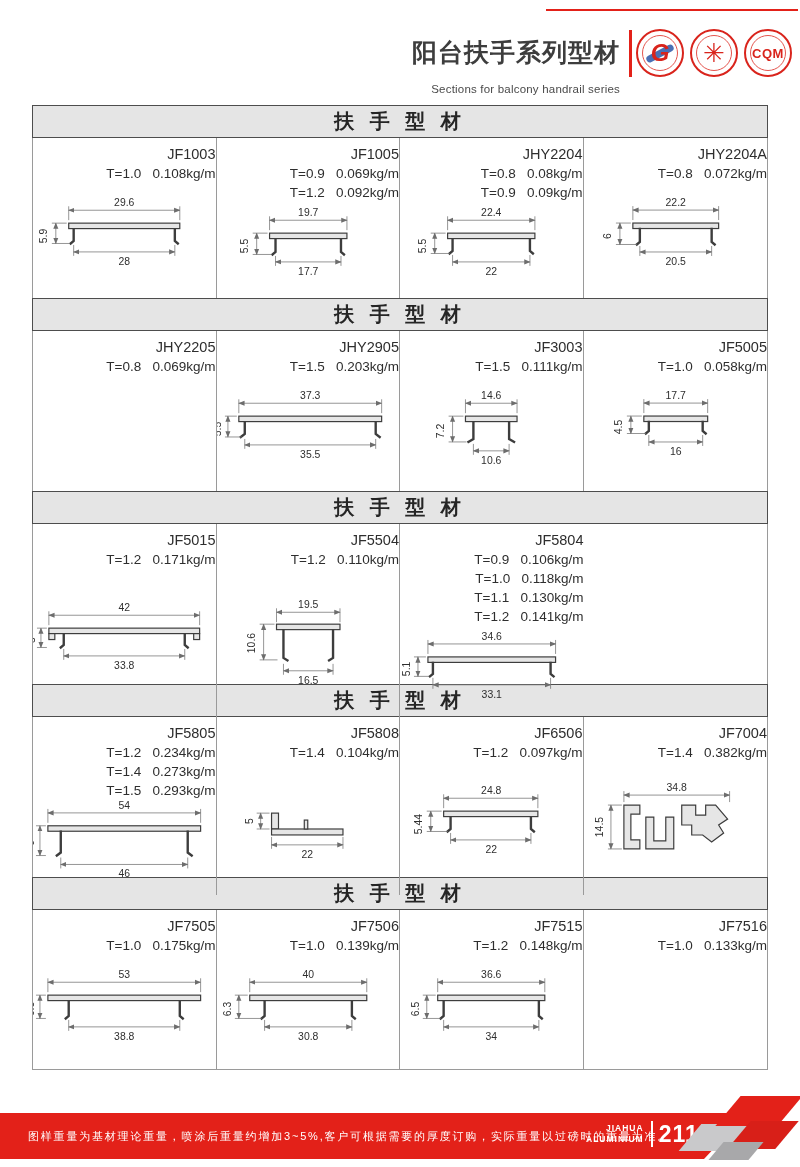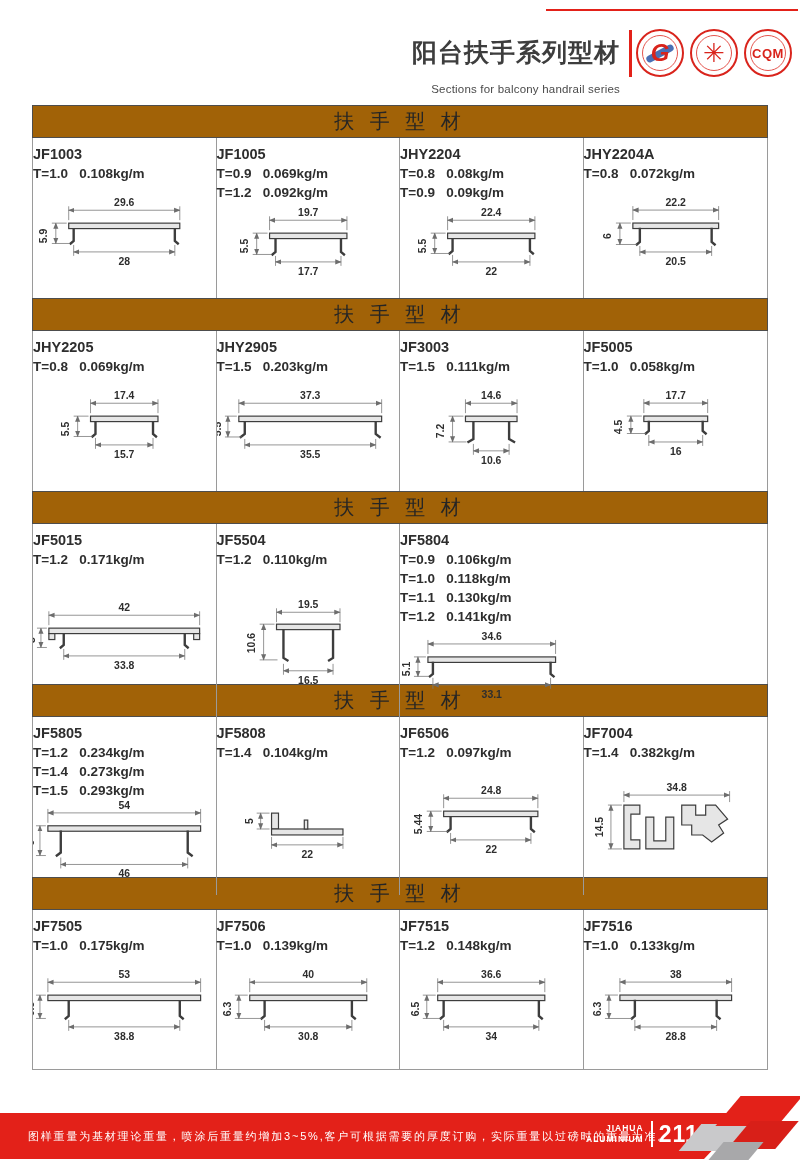--- a/index.html
+++ b/index.html
@@ -14,24 +14,24 @@
   .logo { position:absolute; top:29px; width:48px; height:48px; border:2.5px solid #d9241c; border-radius:50%; display:flex; align-items:center; justify-content:center; color:#d9241c; background:#fff; }
   .logo .inner-ring { position:absolute; inset:4px; border:1px solid #e4554e; border-radius:50%; }
   .logo-1 { left:636px; font-size:24px; font-weight:bold; font-style:italic; }
   .logo-1 .swoosh { position:absolute; width:30px; height:7px; background:#2a57a8; transform:rotate(-28deg); border-radius:4px; opacity:.85; }
   .logo-1 .g { position:relative; z-index:1; }
   .logo-2 { left:690px; font-size:26px; }
   .logo-3 { left:744px; font-size:13px; font-weight:bold; letter-spacing:0.5px; }
 
   
   .table { position:absolute; left:32px; top:105px; width:736px; }
-  .sec-header { height:33px; background:#a16207; border:1px solid #4d4d4d; display:flex; align-items:center; justify-content:center; font-size:20px; font-weight:normal; color:#252525; letter-spacing:5px; }
+  .sec-header { height:33px; background:#e5e5e5; border:1px solid #4d4d4d; display:flex; align-items:center; justify-content:center; font-size:20px; font-weight:bold; color:#252525; letter-spacing:5px; }
   .sec-body { display:grid; grid-template-columns:repeat(4,1fr); height:160px; border-left:1px solid #9a9a9a; border-right:1px solid #9a9a9a; }
   .sec:last-child .sec-body { border-bottom:1px solid #9a9a9a; }
-  .cell { border-right:1px solid #9a9a9a; display:flex; flex-direction:column; align-items:flex-start; padding-top:8px; min-width:0;font-weight:bold; }
+  .cell { border-right:1px solid #9a9a9a; display:flex; flex-direction:column; align-items:flex-end; padding-top:8px; min-width:0; }
   .cell:last-child { border-right:none; }
   .code { font-size:14.5px; color:#2e2e2e; margin-bottom:2px; }
   .spec { font-size:13.5px; color:#2e2e2e; line-height:1.42; white-space:pre; }
   .drawwrap { flex:1 1 auto; min-height:0; width:100%; display:flex; align-items:center; justify-content:center; }
   .draw { width:184px; height:100%; max-height:95px; }
 
   .pf { fill:#e6e6e6; stroke:#3d3d3d; stroke-width:1.2; }
   .lg { stroke:#3d3d3d; stroke-width:2.4; fill:none; stroke-linecap:square; }
   .dm { stroke:#7a7a7a; stroke-width:0.8; fill:none; }
   .dt { font-size:10.5px; fill:#2e2e2e; text-anchor:middle; font-family:"Liberation Sans",sans-serif; }
@@ -186,39 +186,20 @@
     </div>
   </div>
 
   <div class="sec">
     <div class="sec-header">扶 手 型 材</div>
     <div class="sec-body">
 
       <div class="cell">
         <div class="code">JHY2205</div>
         <div class="spec">T=0.8   0.069kg/m</div>
-        <div class="drawwrap">
-            <svg class="draw" viewBox="0 0 184 95" preserveAspectRatio="xMidYMid meet">
-          <line class="dm" x1="58" y1="27" x2="58" y2="13"></line>
-              <line class="dm" x1="126" y1="27" x2="126" y2="13"></line>
-          <line class="dm" x1="58" y1="17" x2="126" y2="17" marker-start="url(#arr)" marker-end="url(#arr)"></line>
-          <text class="dt" x="92" y="13">17.4</text>
-          <rect class="pf" x="58" y="30" width="68" height="5.5"></rect>
-          <path class="lg" d="M63,36 v12 l-3,2.5"></path>
-              <path class="lg" d="M121,36 v12 l3,2.5"></path>
-          <line class="dm" x1="63" y1="52" x2="63" y2="63"></line>
-              <line class="dm" x1="121" y1="52" x2="121" y2="63"></line>
-          <line class="dm" x1="63" y1="59" x2="121" y2="59" marker-start="url(#arr)" marker-end="url(#arr)"></line>
-          <text class="dt" x="92" y="72">15.7</text>
-          <line class="dm" x1="56" y1="30" x2="41" y2="30"></line>
-              <line class="dm" x1="60" y1="50.5" x2="41" y2="50.5"></line>
-          <line class="dm" x1="45" y1="30" x2="45" y2="50.5" marker-start="url(#arr)" marker-end="url(#arr)"></line>
-          <text class="dt" x="36" y="43" transform="rotate(-90 36 43)">5.5</text>
-        </svg>
-          </div>
       </div>
 
       <div class="cell">
         <div class="code">JHY2905</div>
         <div class="spec">T=1.5   0.203kg/m</div>
         <div class="drawwrap">
             <svg class="draw" viewBox="0 0 184 95" preserveAspectRatio="xMidYMid meet">
           <line class="dm" x1="22" y1="27" x2="22" y2="13"></line>
               <line class="dm" x1="166" y1="27" x2="166" y2="13"></line>
           <line class="dm" x1="22" y1="17" x2="166" y2="17" marker-start="url(#arr)" marker-end="url(#arr)"></line>
@@ -540,39 +521,20 @@
               <line class="dm" x1="41" y1="53.5" x2="23" y2="53.5"></line>
           <line class="dm" x1="27" y1="30" x2="27" y2="53.5" marker-start="url(#arr)" marker-end="url(#arr)"></line>
           <text class="dt" x="19" y="44" transform="rotate(-90 19 44)">6.5</text>
         </svg>
           </div>
       </div>
 
       <div class="cell">
         <div class="code">JF7516</div>
         <div class="spec">T=1.0   0.133kg/m</div>
-        <div class="drawwrap">
-            <svg class="draw" viewBox="0 0 184 95" preserveAspectRatio="xMidYMid meet">
-          <line class="dm" x1="36" y1="27" x2="36" y2="13"></line>
-              <line class="dm" x1="148" y1="27" x2="148" y2="13"></line>
-          <line class="dm" x1="36" y1="17" x2="148" y2="17" marker-start="url(#arr)" marker-end="url(#arr)"></line>
-          <text class="dt" x="92" y="13">38</text>
-          <rect class="pf" x="36" y="30" width="112" height="5.5"></rect>
-          <path class="lg" d="M51,36 v15 l-3,2.5"></path>
-              <path class="lg" d="M133,36 v15 l3,2.5"></path>
-          <line class="dm" x1="51" y1="55" x2="51" y2="66"></line>
-              <line class="dm" x1="133" y1="55" x2="133" y2="66"></line>
-          <line class="dm" x1="51" y1="62" x2="133" y2="62" marker-start="url(#arr)" marker-end="url(#arr)"></line>
-          <text class="dt" x="92" y="75">28.8</text>
-          <line class="dm" x1="34" y1="30" x2="21" y2="30"></line>
-              <line class="dm" x1="48" y1="53.5" x2="21" y2="53.5"></line>
-          <line class="dm" x1="25" y1="30" x2="25" y2="53.5" marker-start="url(#arr)" marker-end="url(#arr)"></line>
-          <text class="dt" x="17" y="44" transform="rotate(-90 17 44)">6.3</text>
-        </svg>
-          </div>
       </div>
     </div>
   </div>
 </div>
 
 <div class="footband">
   <div class="footnote">图样重量为基材理论重量，喷涂后重量约增加3~5%,客户可根据需要的厚度订购，实际重量以过磅时的重量为准。</div>
   <div class="brandblock">
     <div class="brandtxt">
       <div>JIAHUA</div>

